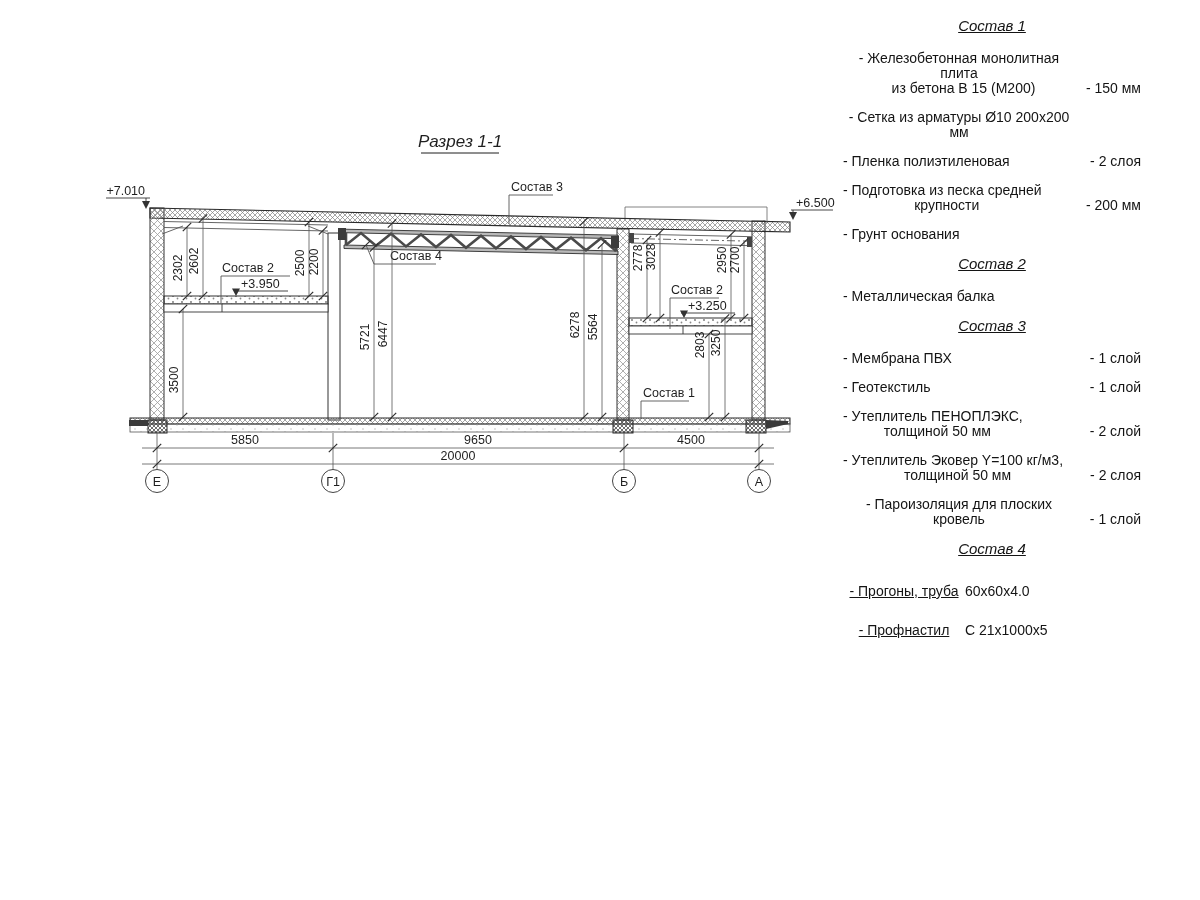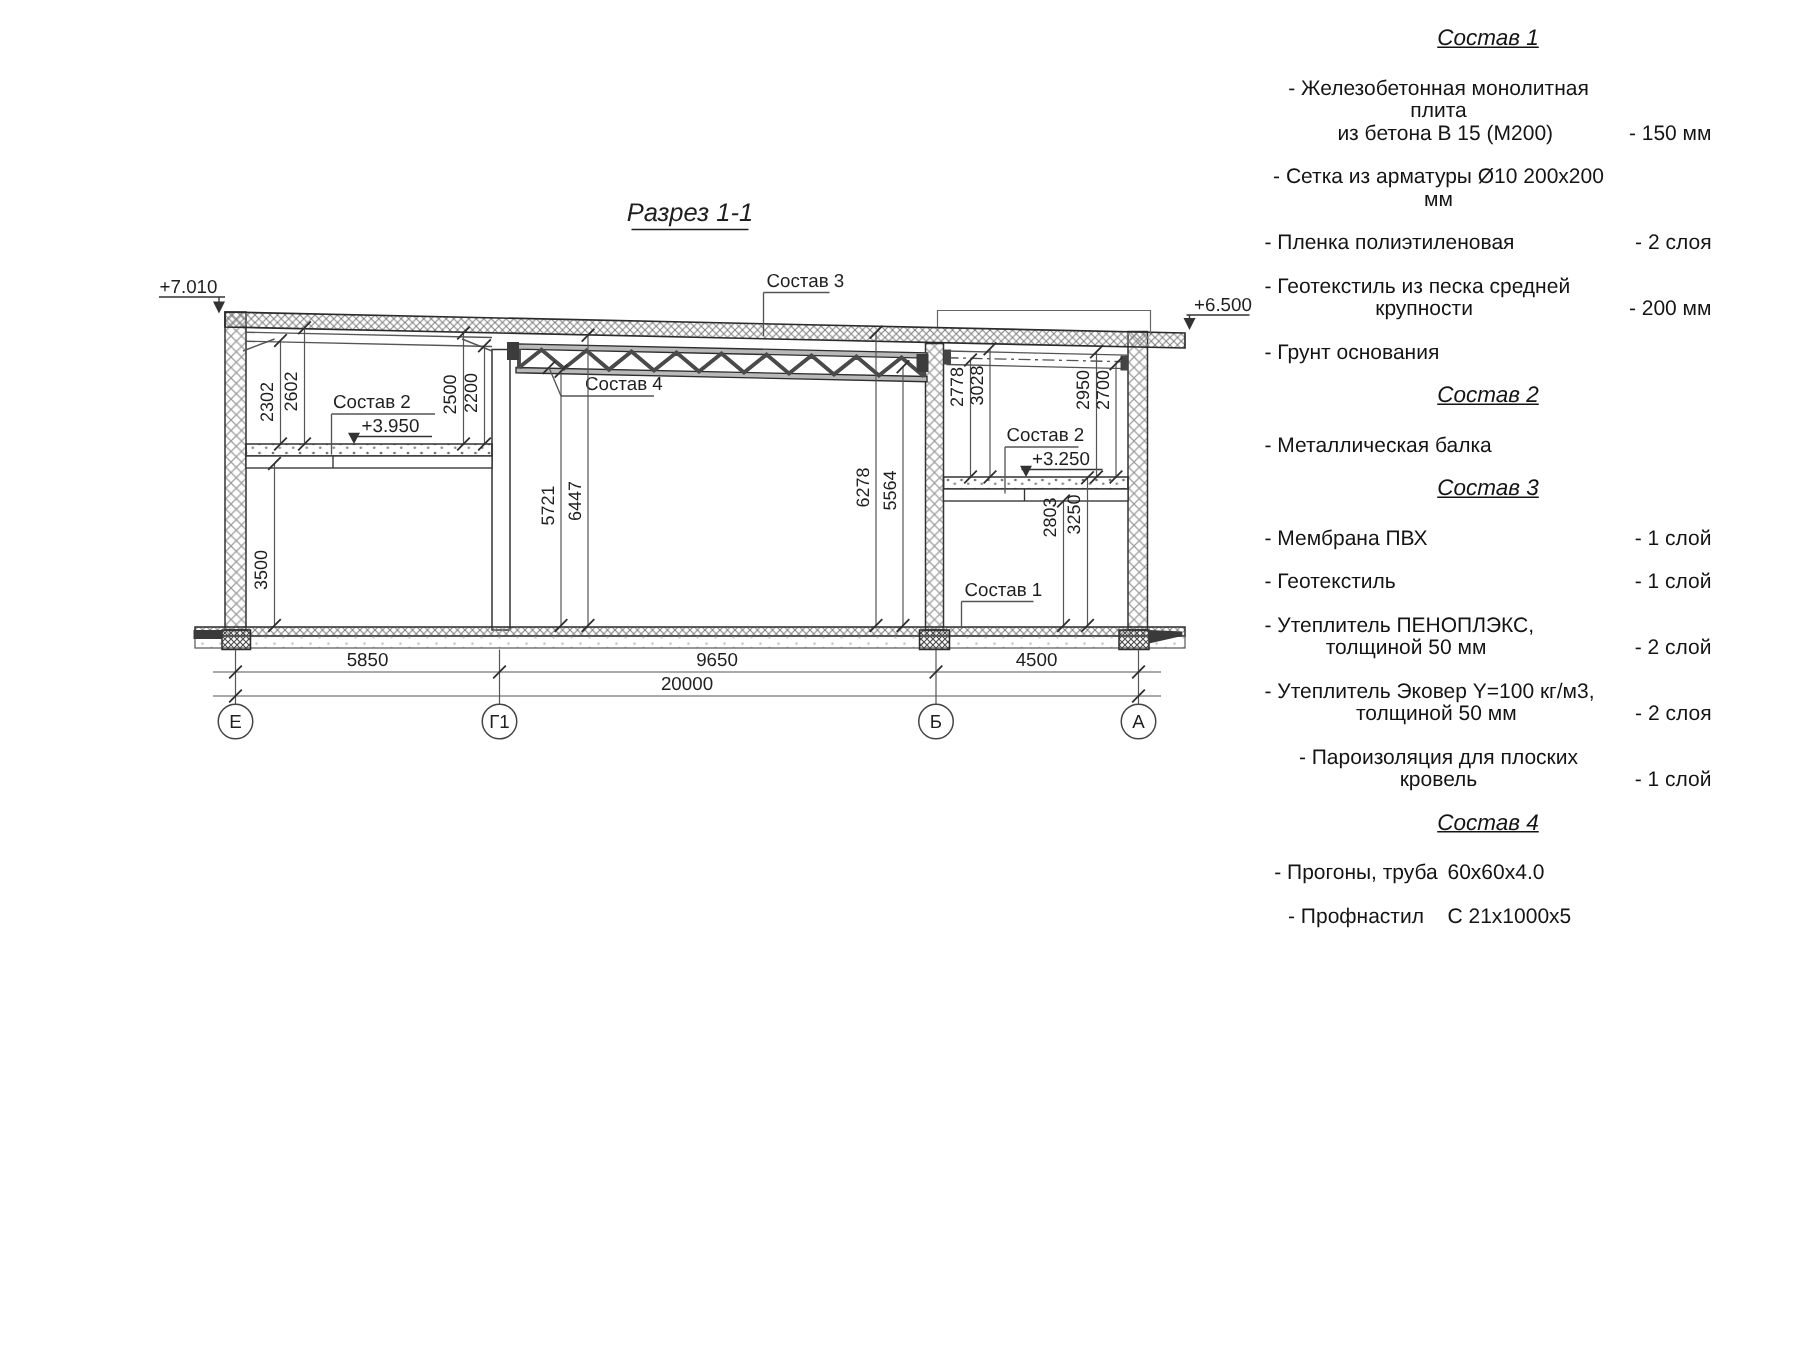--- a/index.html
+++ b/index.html
@@ -9,22 +9,22 @@
   .dwg{position:absolute;left:0;top:0;}
   
   .legend{position:absolute;left:843px;top:12px;width:298px;font-size:14px;line-height:15px;color:#141414;}
   .legend-title{text-align:center;font-style:italic;font-size:15px;margin:6px 0 18px 0;}
   .legend-title span{text-decoration:underline;}
   .legend-item{display:flex;justify-content:space-between;align-items:flex-end;margin-bottom:14px;}
   .li-text{max-width:232px;text-align:center;}
   .li-line2{display:block;padding-left:9px;}
   .li-value{white-space:nowrap;padding-left:6px;}
   .sec4 .legend-item{justify-content:flex-start;}
-  .sec4 .li-text{width:122px;flex:none;}
-  .sec4 .li-value{padding-left:0;}
+  .sec4 .li-text{width:122px;flex:none;text-decoration:underline;}
+  .sec4 .li-value{padding-left:0;margin-top:10px;}
 </style>
 </head>
 <body>
 
 <div class="page">
 
   <svg class="dwg" width="1200" height="900" viewBox="0 0 1200 900">
     <defs>
       <pattern id="hxRoof" width="5" height="5" patternUnits="userSpaceOnUse">
         <path d="M0 5L5 0M0 0L5 5" stroke="#7f7f7f" stroke-width="0.7"></path>
@@ -286,21 +286,21 @@
             <div class="li-text"><span>- Сетка из арматуры Ø10 200х200 мм</span></div>
             <div class="li-value"></div>
           </div>
 
           <div class="legend-item">
             <div class="li-text"><span>- Пленка полиэтиленовая</span></div>
             <div class="li-value">-  2 слоя</div>
           </div>
 
           <div class="legend-item">
-            <div class="li-text"><span>- Геотекстиль из песка средней</span><span class="li-line2">крупности</span></div>
+            <div class="li-text"><span>- Подготовка из песка средней</span><span class="li-line2">крупности</span></div>
             <div class="li-value">- 200 мм</div>
           </div>
 
           <div class="legend-item">
             <div class="li-text"><span>- Грунт основания</span></div>
             <div class="li-value"></div>
           </div>
 
       </div>
     </div>

